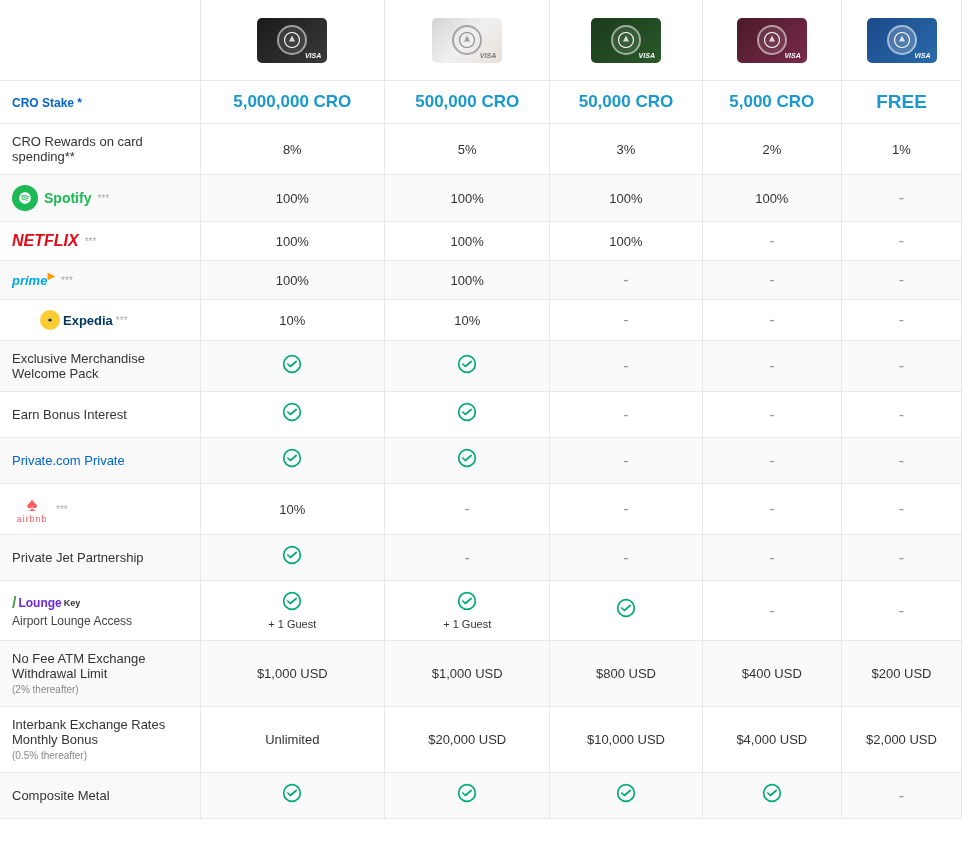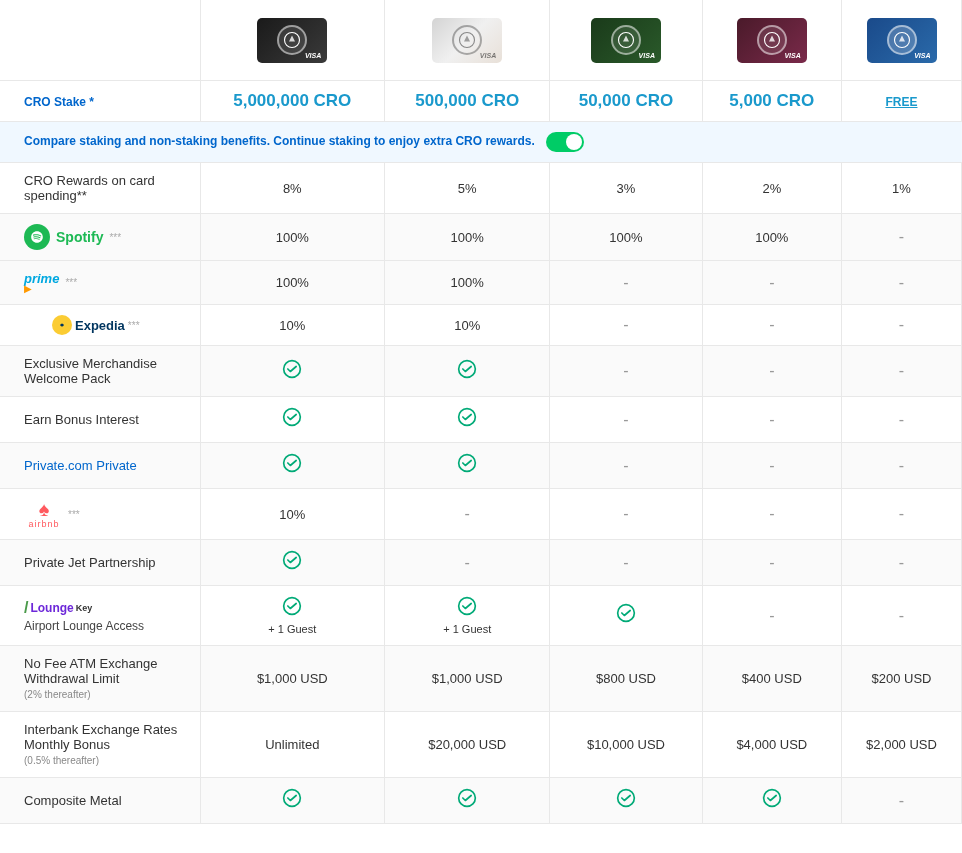--- a/index.html
+++ b/index.html
@@ -4,40 +4,40 @@
   <style>
     * { box-sizing: border-box; margin: 0; padding: 0; }
     body { font-family: Arial, sans-serif; background: #fff; font-size: 13px; color: #333; }
     
     .container { width: 962px; overflow-x: auto; }
     
     table { width: 100%; border-collapse: collapse; }
     
     th, td { border: 1px solid #e8e8e8; text-align: center; padding: 10px 8px; vertical-align: middle; }
     
-    th:first-child, td:first-child { text-align: left; width: 200px; padding-left: 24px; border-left: none; }
+    th:first-child, td:first-child { text-align: left; width: 200px; padding-left: 12px; border-left: none; }
     
     .header-row th { background: #fff; border-top: none; padding: 10px 5px; }
     
     .card-img-container { display: flex; justify-content: center; align-items: center; height: 60px; }
     
     .card-obsidian { width: 70px; height: 45px; background: linear-gradient(135deg, #1a1a1a, #3a3a3a); border-radius: 5px; display: flex; align-items: center; justify-content: center; position: relative; }
     .card-icy { width: 70px; height: 45px; background: linear-gradient(135deg, #b0b0b0, #e8e8e8, #c0c0c0); border-radius: 5px; display: flex; align-items: center; justify-content: center; }
     .card-royal { width: 70px; height: 45px; background: linear-gradient(135deg, #1a3a1a, #2a5a2a); border-radius: 5px; display: flex; align-items: center; justify-content: center; }
     .card-jade { width: 70px; height: 45px; background: linear-gradient(135deg, #4a1a2a, #7a2a4a); border-radius: 5px; display: flex; align-items: center; justify-content: center; }
     .card-blue { width: 70px; height: 45px; background: linear-gradient(135deg, #1a4a8a, #2a6aaa); border-radius: 5px; display: flex; align-items: center; justify-content: center; }
     
     .card-logo { width: 30px; height: 30px; border-radius: 50%; border: 2px solid rgba(255,255,255,0.5); display: flex; align-items: center; justify-content: center; }
     .card-logo-white { width: 30px; height: 30px; border-radius: 50%; border: 2px solid rgba(0,0,0,0.3); display: flex; align-items: center; justify-content: center; }
     .visa-text { font-size: 7px; font-weight: bold; color: white; position: absolute; bottom: 4px; right: 6px; font-style: italic; }
     .visa-text-dark { font-size: 7px; font-weight: bold; color: rgba(0,0,0,0.5); position: absolute; bottom: 4px; right: 6px; font-style: italic; }
     
     .stake-header { color: #0066cc; font-size: 12px; font-weight: bold; }
     .cro-amount { color: #1a99cc; font-size: 17px; font-weight: bold; padding-top: 5px; }
-    .free-amount { color: #1a99cc; font-size: 12px; font-weight: bold; text-decoration: underline; }
+    .free-amount { color: #1a99cc; font-size: 19px; font-weight: bold; }
     
     .toggle { display: inline-block; width: 38px; height: 20px; background: #00cc66; border-radius: 10px; position: relative; cursor: pointer; vertical-align: middle; margin-left: 8px; }
     .toggle::after { content: ''; position: absolute; right: 2px; top: 2px; width: 16px; height: 16px; background: white; border-radius: 50%; }
     
     .dash { color: #999; font-size: 16px; }
     .percent { color: #333; font-size: 13px; }
     
     .check-icon { color: #00aa77; font-size: 18px; }
     
     .spotify-logo { font-weight: bold; font-size: 14px; color: #1db954; }
@@ -159,26 +159,20 @@
           <span class="cro-amount">50,000 CRO</span>
         </th>
         <th>
           <span class="cro-amount">5,000 CRO</span>
         </th>
         <th>
           <span class="free-amount">FREE</span>
         </th>
       </tr>
 
-      <tr>
-        <td colspan="6" style="background:#f0f8ff; border-left:none; border-right:none;">
-          <span style="color:#0066cc; font-weight:bold; font-size:12px;">Compare staking and non-staking benefits. Continue staking to enjoy extra CRO rewards.</span>
-          <span class="toggle"></span>
-        </td>
-      </tr>
     </thead>
     <tbody>
 
       <tr class="row-white">
         <td>
           <span>CRO Rewards on card spending**</span>
         </td>
         <td><span class="percent">8%</span></td>
         <td><span class="percent">5%</span></td>
         <td><span class="percent">3%</span></td>
@@ -198,25 +192,38 @@
             <span class="stars">***</span>
           </div>
         </td>
         <td><span>100%</span></td>
         <td><span>100%</span></td>
         <td><span>100%</span></td>
         <td><span>100%</span></td>
         <td><span class="dash">-</span></td>
       </tr>
 
-
-      <tr class="row-alt">
+      <tr class="row-white">
         <td>
           <div style="display:flex; align-items:center; gap:6px;">
-            <div style="display:flex;flex-direction:column;align-items:flex-start;">
+            <span class="netflix-logo">NETFLIX</span>
+            <span class="stars">***</span>
+          </div>
+        </td>
+        <td><span>100%</span></td>
+        <td><span>100%</span></td>
+        <td><span>100%</span></td>
+        <td><span class="dash">-</span></td>
+        <td><span class="dash">-</span></td>
+      </tr>
+
+      <tr class="row-alt">
+        <td>
+          <div style="display:flex; align-items:center; gap:6px;">
+            <div style="display:flex;flex-direction:row;align-items:flex-start;">
               <span class="prime-logo" style="font-style:italic;">prime</span>
               <span style="color:#ff9900; font-size:10px; margin-top:-3px;">▶</span>
             </div>
             <span class="stars">***</span>
           </div>
         </td>
         <td><span>100%</span></td>
         <td><span>100%</span></td>
         <td><span class="dash">-</span></td>
         <td><span class="dash">-</span></td>

